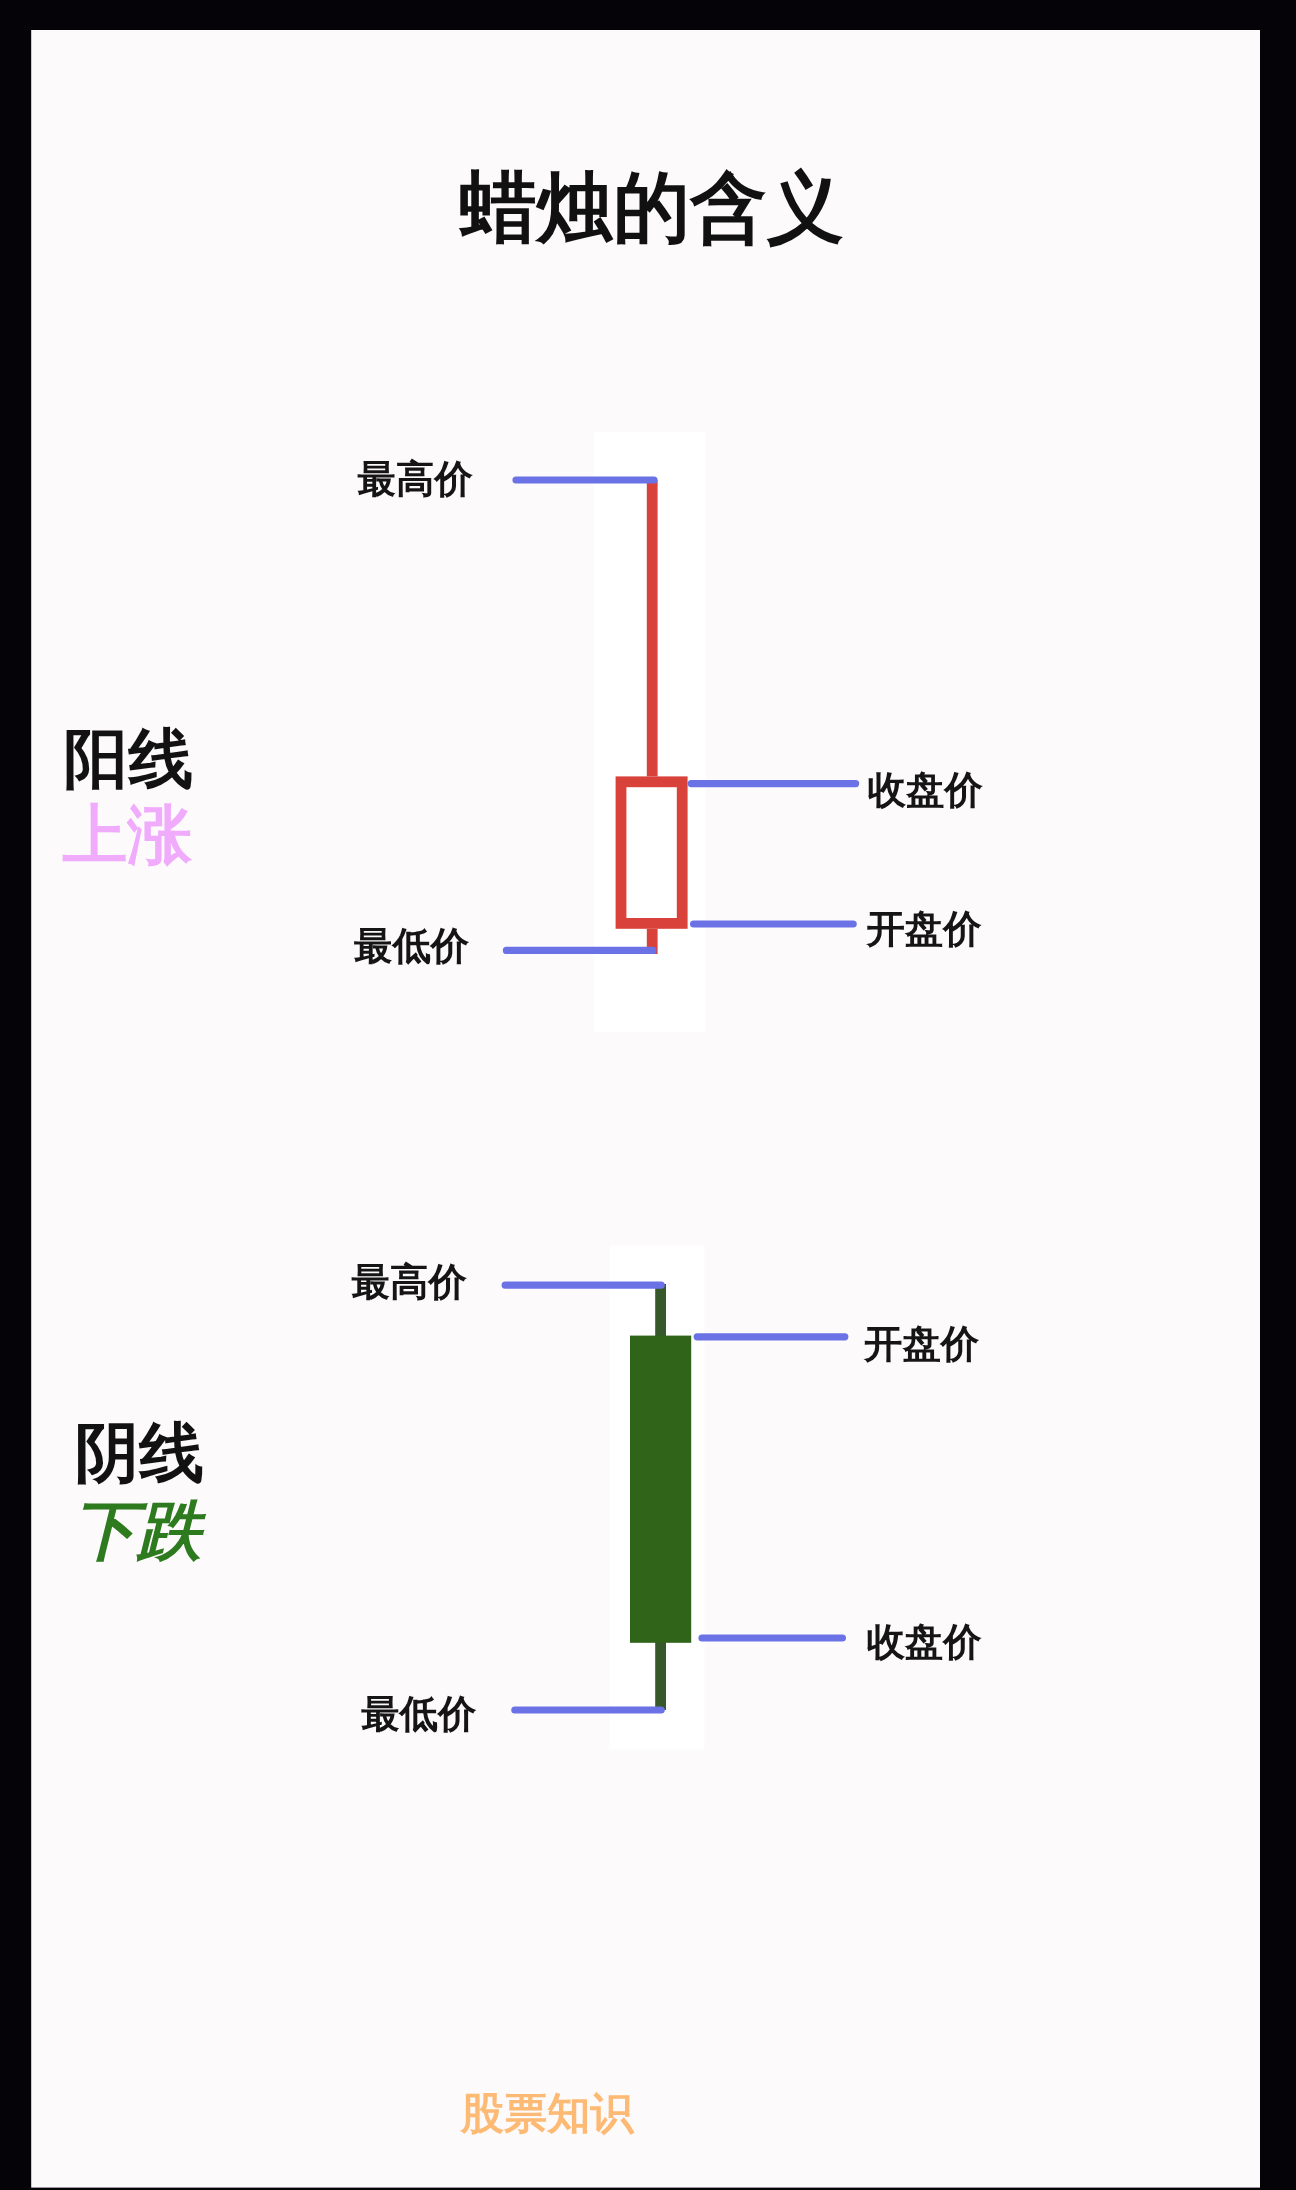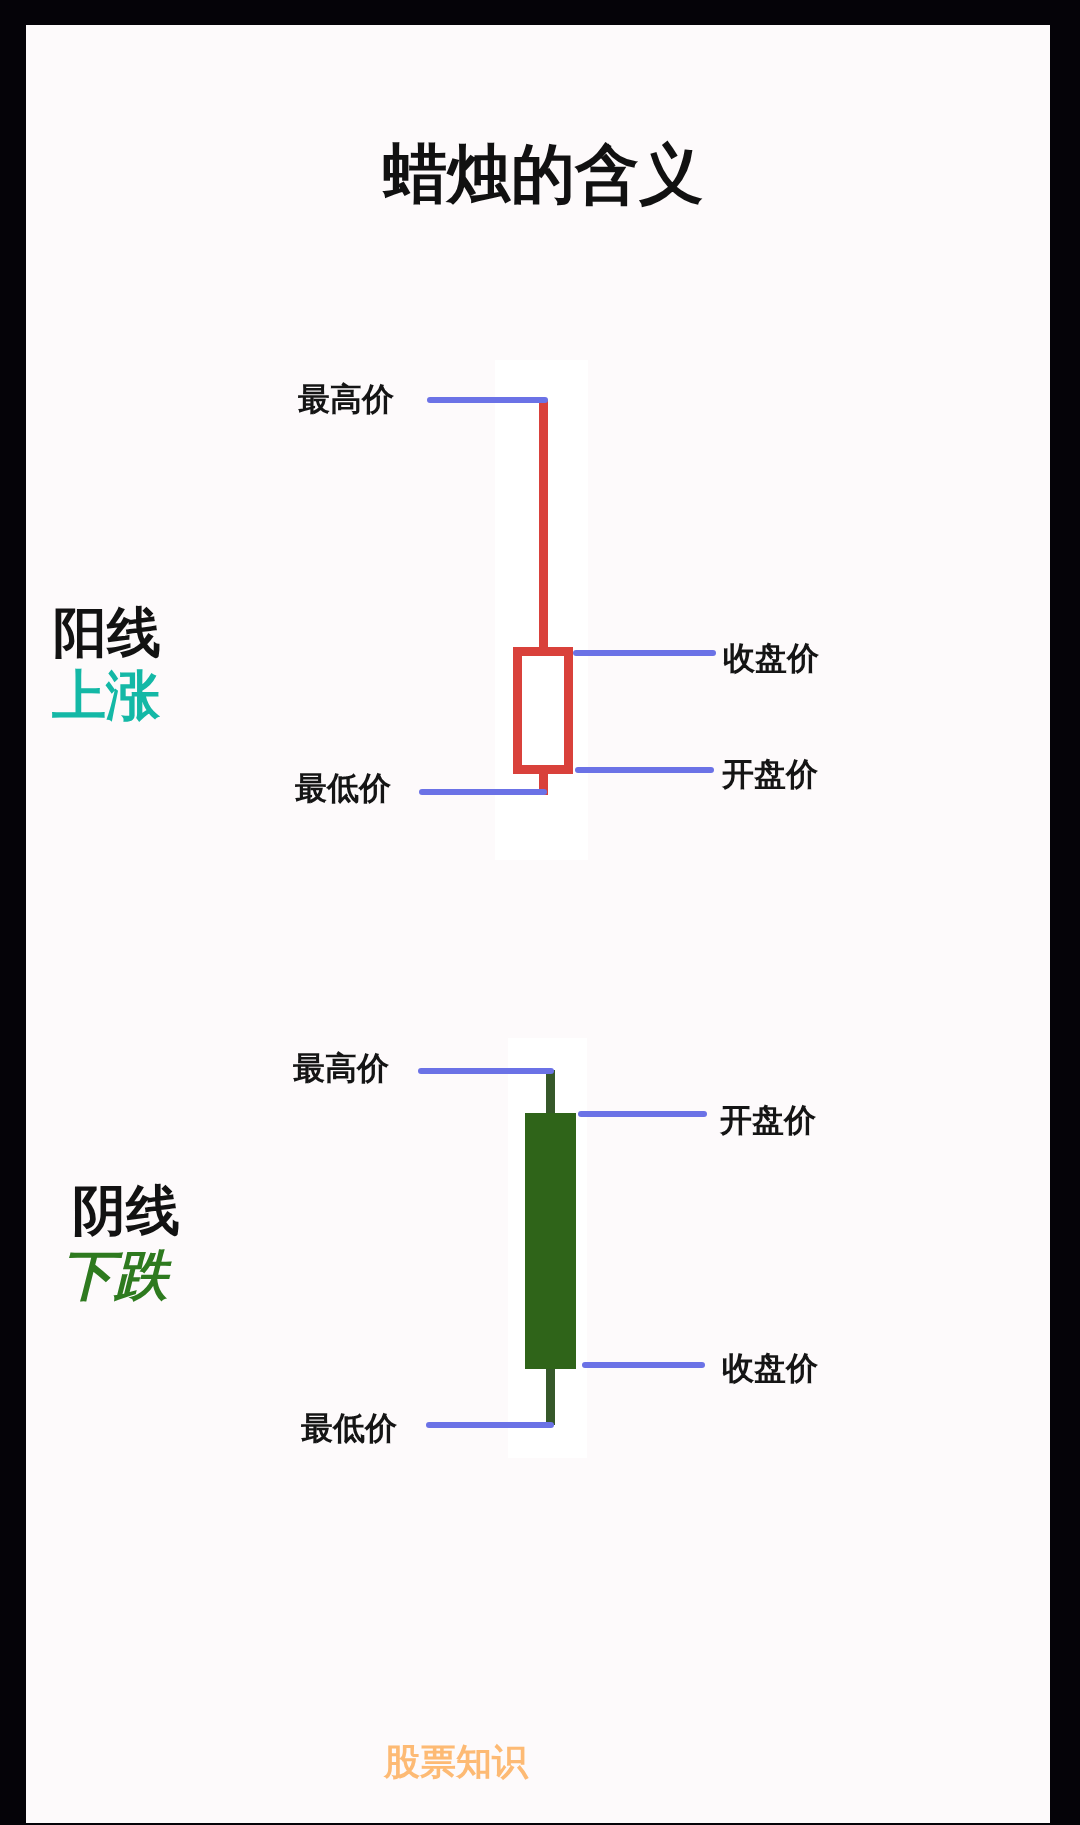--- a/index.html
+++ b/index.html
@@ -52,21 +52,21 @@
 <body>
 
 <div class="panel"></div>
 
 <div class="title">蜡烛的含义</div>
 
 <div>
   <div class="candle-bg" style="left:495px; top:360px; width:93px; height:500px;"></div>
 
   <div class="side" style="left:53px; top:606px;">阳线</div>
-  <div class="side up" style="left: 52px; top: 669px; color: #14b8a6;">上涨</div>
+  <div class="side up" style="left: 52px; top: 669px; color: #f0abfc;">上涨</div>
 
   <div class="wick up" style="left: 539px; top: 400px; height: 395px; background: rgb(217, 65, 59);"></div>
 
   <div class="body-up" style="left: 513px; top: 647px; width: 60px; height: 127px; border-color: rgb(217, 65, 59);"></div>
 
   <div class="label" style="left:298px; top:380px;">最高价</div>
   <div class="hline" style="left: 427px; top: 397px; width: 121px; background: rgb(107, 114, 230);"></div>
 
   <div class="hline" style="left: 573px; top: 650px; width: 143px; background: rgb(107, 114, 230);"></div>
   <div class="label" style="left:723px; top:639px;">收盘价</div>
@@ -74,21 +74,21 @@
   <div class="hline" style="left: 575px; top: 767px; width: 139px; background: rgb(107, 114, 230);"></div>
   <div class="label" style="left:722px; top:755px;">开盘价</div>
 
   <div class="label" style="left:295px; top:769px;">最低价</div>
   <div class="hline" style="left: 419px; top: 789px; width: 128px; background: rgb(107, 114, 230);"></div>
 </div>
 
 <div>
   <div class="candle-bg" style="left:508px; top:1038px; width:79px; height:420px;"></div>
 
-  <div class="side" style="left:72px; top:1184px;">阴线</div>
+  <div class="side" style="left:62px; top:1184px;">阴线</div>
   <div class="side down" style="left: 60px; top: 1249px; color: rgb(46, 122, 31); font-style: italic;">下跌</div>
 
   <div class="wick down" style="left: 546px; top: 1070px; height: 355px; background: rgb(54, 88, 42);"></div>
 
   <div class="body-down" style="left: 525px; top: 1113px; width: 51px; height: 256px; background: rgb(47, 100, 25);"></div>
 
   <div class="label" style="left:293px; top:1049px;">最高价</div>
   <div class="hline" style="left: 418px; top: 1068px; width: 136px; background: rgb(107, 114, 230);"></div>
 
   <div class="hline" style="left: 578px; top: 1111px; width: 129px; background: rgb(107, 114, 230);"></div>

